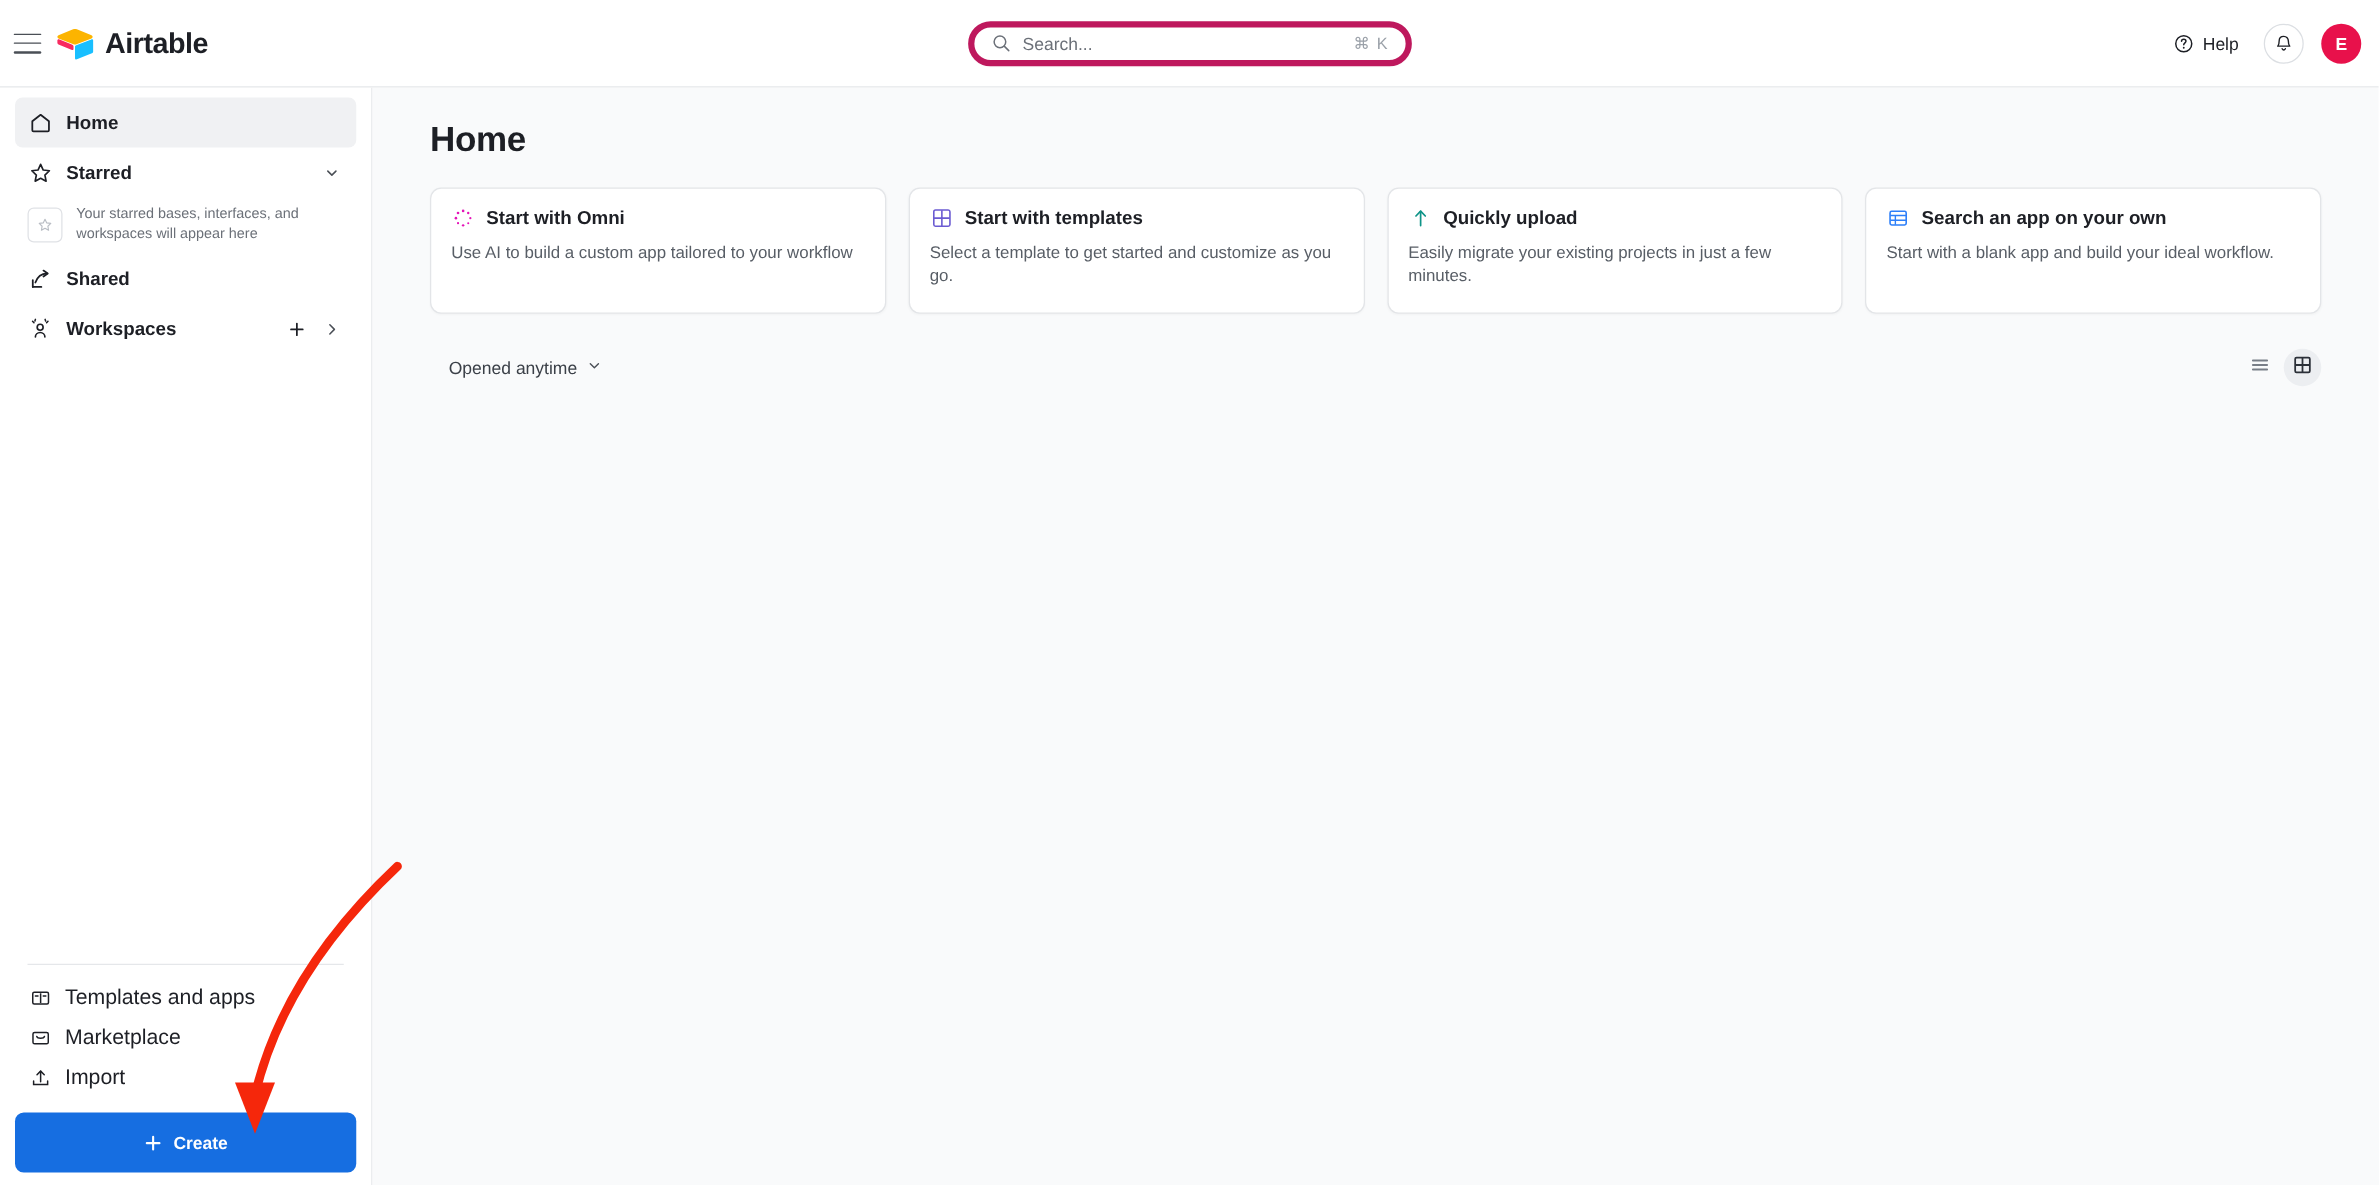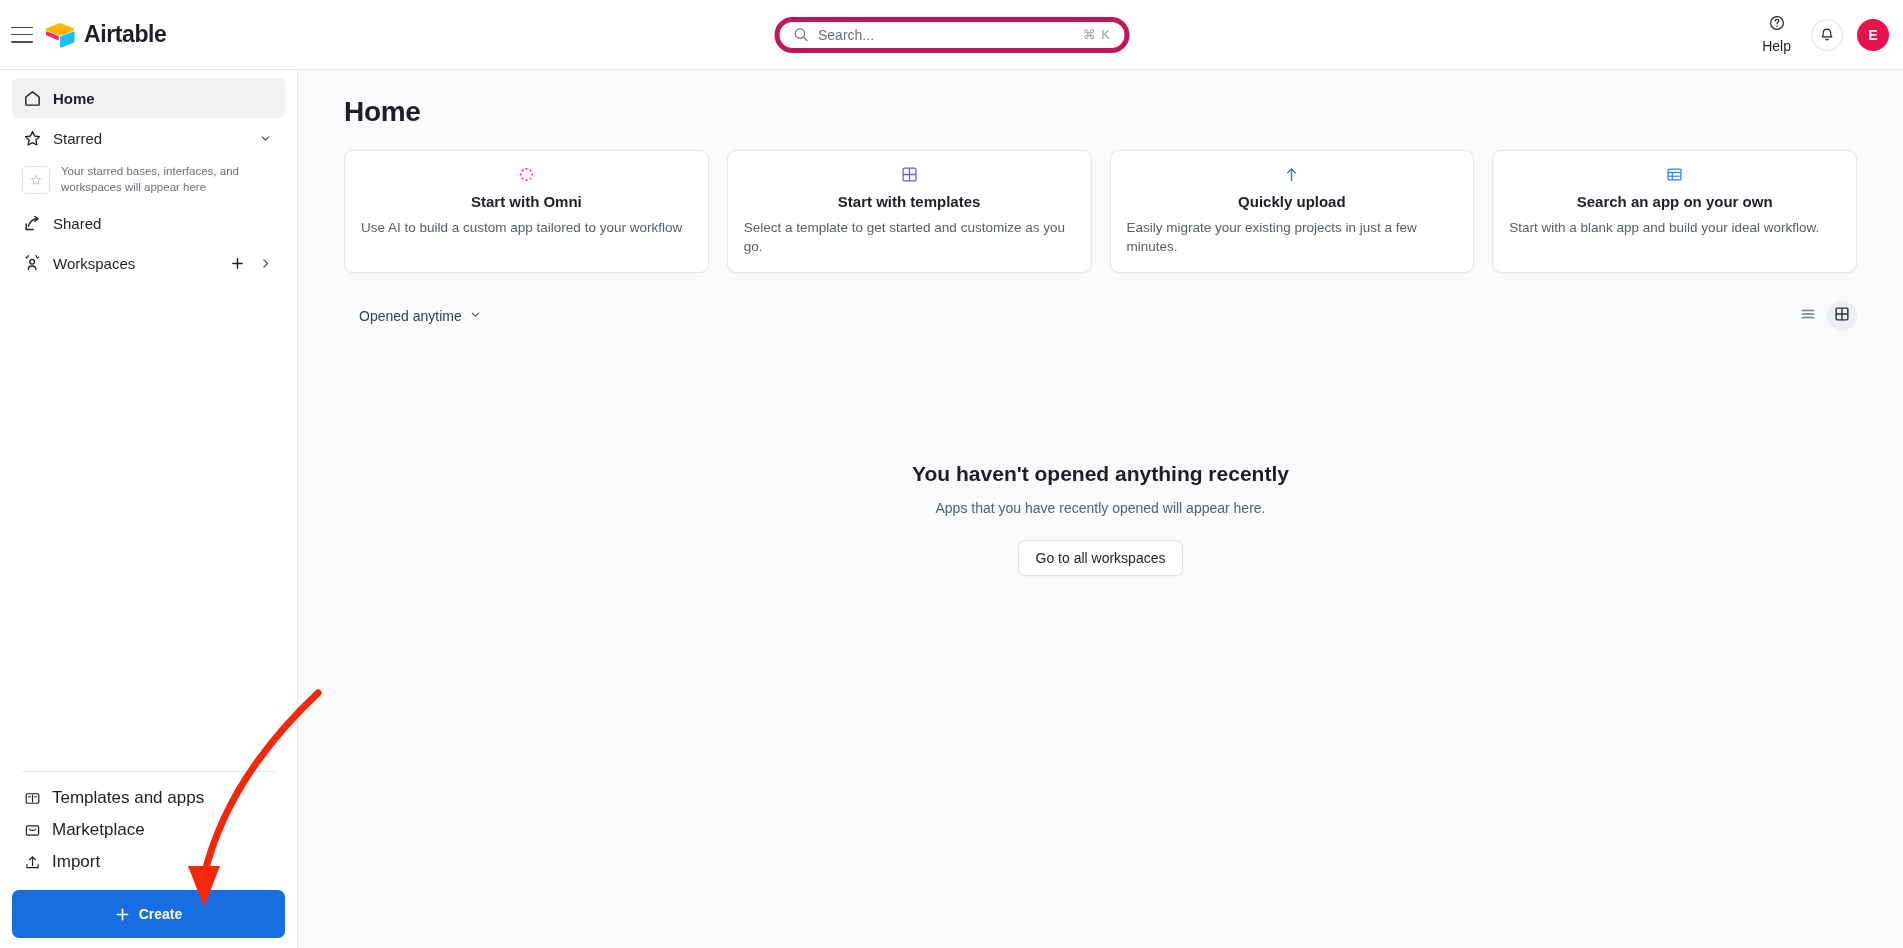--- a/index.html
+++ b/index.html
@@ -46,21 +46,21 @@
   .searchbox .ph { flex:1; font-size:14px; color:#6b7078; margin-left:10px; }
   .kbd { font-size:13px; color:#9aa0a8; letter-spacing:1px; }
 
   .topright {
     position:absolute; right:14px;
     display:flex; align-items:center; gap:14px;
   }
   .help-btn {
     display:flex; align-items:center; gap:7px;
     font-size:14px; color:#1d1f25; cursor:pointer;
-    padding:5px 6px; border-radius:6px;flex-direction:column;
+    padding:5px 6px; border-radius:6px;
   }
   .bell-btn {
     width:32px; height:32px; border-radius:50%;
     border:1px solid #dcdfe3; background:#fff;
     display:flex; align-items:center; justify-content:center;
     cursor:pointer;
   }
   .avatar {
     width:32px; height:32px; border-radius:50%;
     background:#e8114b; color:#fff;
@@ -76,21 +76,21 @@
     width:298px; min-width:298px;
     background:#ffffff;
     border-right:1px solid #e5e7ea;
     display:flex; flex-direction:column;
     padding:8px 12px 10px 12px;
     position:relative;
   }
   .nav-item {
     height:40px; display:flex; align-items:center;
     padding:0 10px; border-radius:6px; cursor:pointer;
-    gap:11px; font-size:15px; color:#1d1f25; font-weight:400;
+    gap:11px; font-size:15px; color:#1d1f25; font-weight:700;
   }
   .nav-item.active { background:#f0f1f3; font-weight:600; }
   .nav-item .label { flex:1; }
   .nav-ico { width:20px; height:20px; display:flex; align-items:center; justify-content:center; flex-shrink:0; }
   .nav-trail { display:flex; align-items:center; gap:8px; }
 
   .starred-empty {
     display:flex; gap:11px; align-items:center;
     padding:6px 10px 8px 10px;
   }
@@ -127,21 +127,21 @@
   .page-title { font-size:28px; font-weight:700; color:#1d1f25; letter-spacing:-0.3px; margin-bottom:22px; }
 
   .cards { display:flex; gap:18px; }
   .card {
     flex:1; background:#ffffff;
     border:1px solid #e3e5e8; border-radius:9px;
     padding:14px 16px 16px 16px;
     min-height:101px; cursor:pointer;
     box-shadow:0 1px 2px rgba(16,24,40,0.03);
   }
-  .card-head { display:flex; align-items:center; gap:9px; margin-bottom:8px;flex-direction:column; }
+  .card-head { display:flex; align-items:center; gap:9px; margin-bottom:8px; }
   .card-ico { width:19px; height:19px; display:flex; align-items:center; justify-content:center; flex-shrink:0; }
   .card-title { font-size:15px; font-weight:700; color:#1d1f25; }
   .card-desc { font-size:13.5px; line-height:1.42; color:#585e66; }
 
   .toolbar {
     display:flex; align-items:center; justify-content:space-between;
     margin-top:26px; height:34px;margin-left:11px;
   }
   .filter-chip {
     display:flex; align-items:center; gap:7px;
@@ -435,25 +435,20 @@
             <span>
               <svg width="16" height="16" viewBox="0 0 18 18" fill="none">
                 <rect x="2.4" y="2.4" width="13.2" height="13.2" rx="1.2" stroke="#2b3038" stroke-width="1.6"></rect>
                 <path d="M9 2.6 L9 15.4 M2.6 9 L15.4 9" stroke="#2b3038" stroke-width="1.6"></path>
               </svg>
             </span>
           </div>
         </div>
       </div>
 
-      <div class="empty">
-        <div class="empty-title">You haven't opened anything recently</div>
-        <div class="empty-sub">Apps that you have recently opened will appear here.</div>
-        <button class="empty-btn">Go to all workspaces</button>
-      </div>
     </div>
   </div>
 
   <svg class="annotation" viewBox="0 0 1903 948">
     <path d="M318 693 C268 740 222 800 204 876" stroke="#f5270b" stroke-width="7" fill="none" stroke-linecap="round"></path>
     <path d="M204 907 L188 866 L220 866 Z" fill="#f5270b"></path>
   </svg>
 
 </div>
 

